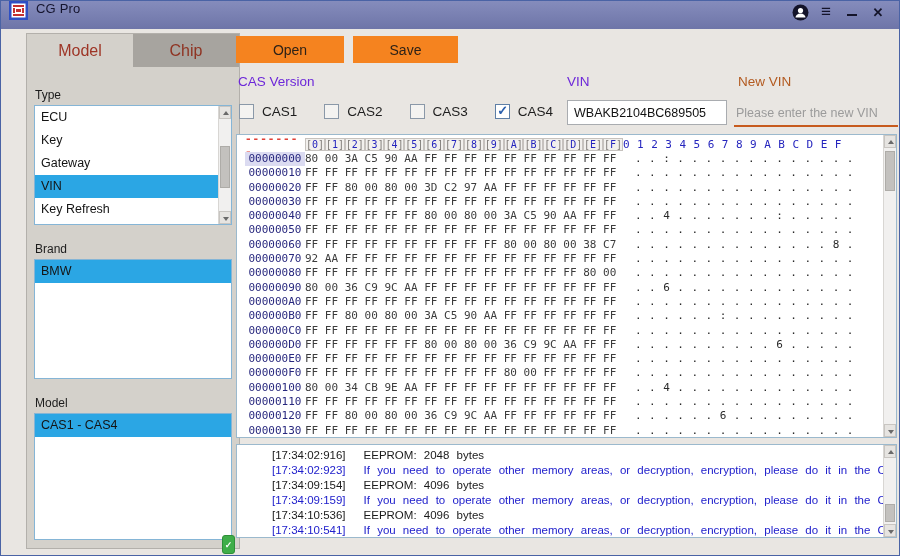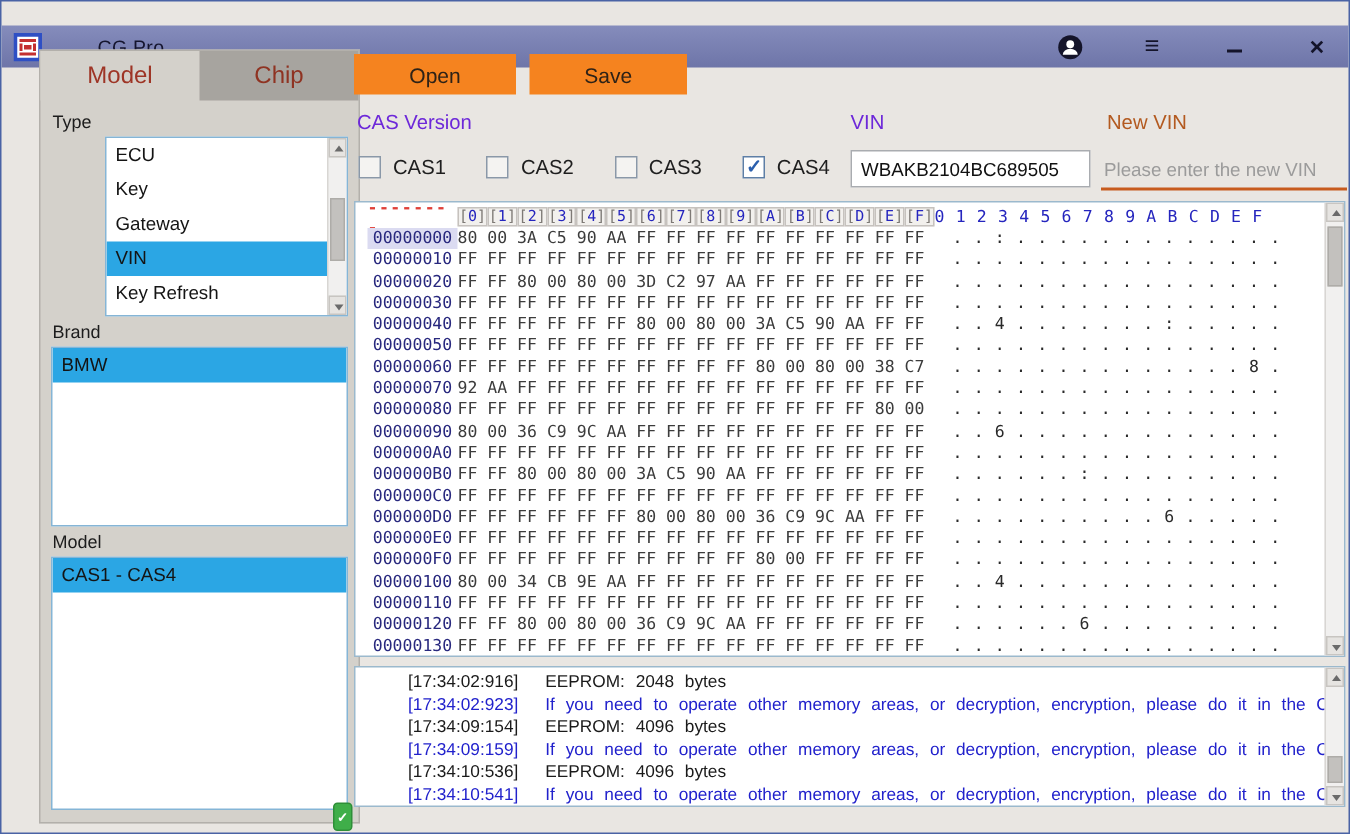--- a/index.html
+++ b/index.html
@@ -1,41 +1,41 @@
 <!DOCTYPE html>
 <html><head>
 <meta charset="utf-8">
 <style>
   * { margin:0; padding:0; box-sizing:border-box; }
   html,body { width:900px; height:556px; font-family:"Liberation Sans", sans-serif; }
   .window { position:relative; width:900px; height:556px; background:#E9E6E2; border:1px solid #4A63A5; overflow:hidden; }
 
   
-  .titlebar { position:absolute; left:0; top:16px; width:100%; height:28px;
-    background:linear-gradient(#858CBC, #6E75A8); display:flex; align-items:center; padding:0 8px;gap:29px; }
+  .titlebar { position:absolute; left:0; top:0; width:100%; height:28px;
+    background:linear-gradient(#858CBC, #6E75A8); display:flex; align-items:flex-start; padding:0 8px; }
   .app-icon { width:19px; height:19px; margin-right:8px; flex:0 0 auto; }
   .title-text { font-size:13px; color:#15152E; letter-spacing:.2px; }
   .titlebar .spacer { flex:1; }
   .tb-btn { width:26px; height:22px; display:flex; align-items:center; justify-content:center; color:#14142A; cursor:default; }
   .acct-icon svg { display:block; }
   .menu-icon::before { content:"\2261"; font-size:17px; font-weight:bold; }
   .min-icon::before { content:""; display:block; width:10px; height:2px; background:#14142A; margin-top:6px; }
   .close-icon::before { content:"\2715"; font-size:13px; font-weight:bold; }
 
   
   .sidebar { position:absolute; left:25px; top:32px; width:214px; height:516px;
     background:#D4D1CB; border:1px solid #B3B0AB; display:flex; flex-direction:column; padding:0 7px 8px 7px; }
   .tabs { display:flex; height:33px; margin:0 -7px 4px -7px; }
   .tab { flex:1; display:flex; align-items:center; justify-content:center; font-size:16px; color:#9E3526; }
   .tab.active { background:#D4D1CB; }
   .tab:not(.active) { background:#A7A49F; color:#8F3322; }
-  .side-label { font-size:12px; color:#1C1C1C; margin:3px 1px 3px 1px; }
+  .side-label { font-size:12px; color:#1C1C1C; margin:17px 1px 3px 1px; }
   .listbox { position:relative; background:#FFFFFF; border:1px solid #85B5D6; overflow:hidden; }
   .listbox.scroll { padding-right:13px; }
-  #type-list { height:120px;margin-left:36px; }
+  #type-list { height:120px; }
   #brand-list { height:120px; }
   #model-list { flex:1; }
   .list-item { height:23px; line-height:23px; padding-left:6px; font-size:12.5px; color:#141414; white-space:nowrap; }
   .list-item.sel { background:#2BA6E4; }
 
   
   .vscroll { position:absolute; top:0; right:0; bottom:0; width:13px; background:#F1F0EF; border-left:1px solid #D8D6D3; }
   .sb-btn { position:absolute; left:0; width:12px; height:13px; background:#E6E4E1; border:1px solid #C8C5C1; }
   .sb-up { top:0; } .sb-down { bottom:0; }
   .sb-up::before { content:""; position:absolute; left:3px; top:4px; border-left:3px solid transparent; border-right:3px solid transparent; border-bottom:4px solid #6A6A6A; }

